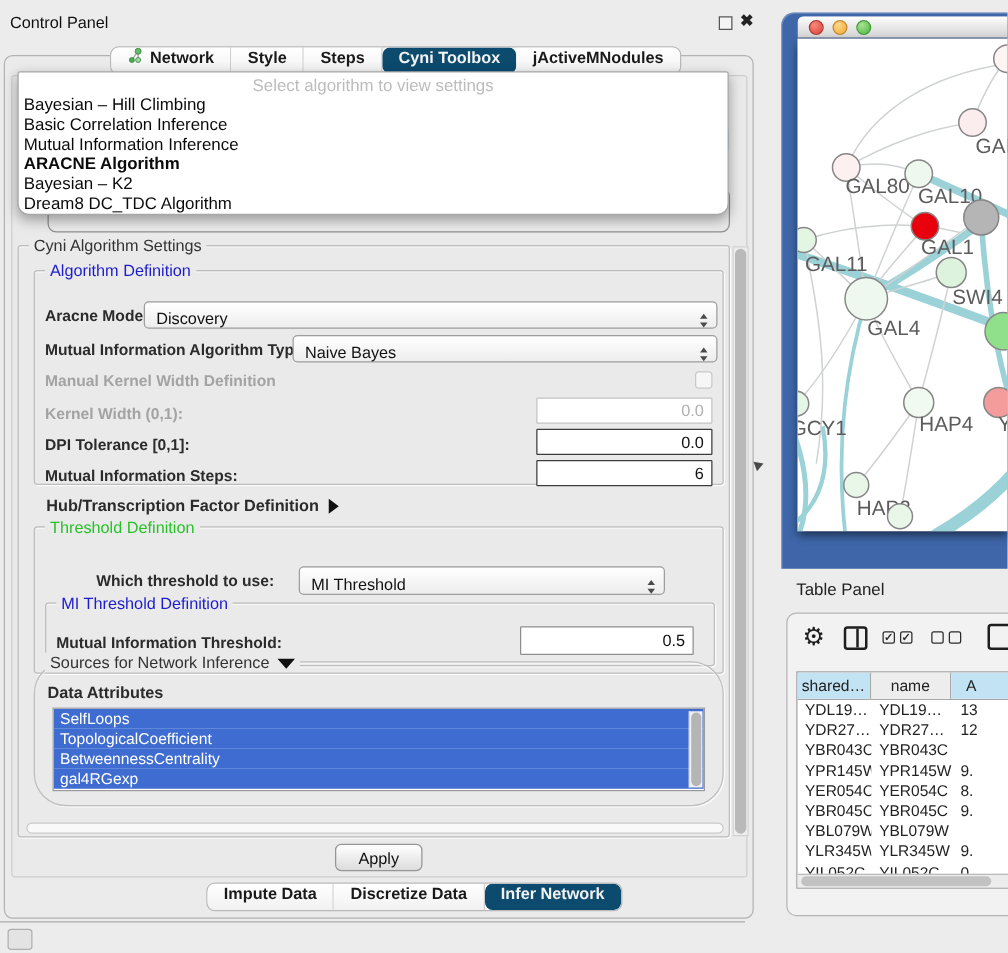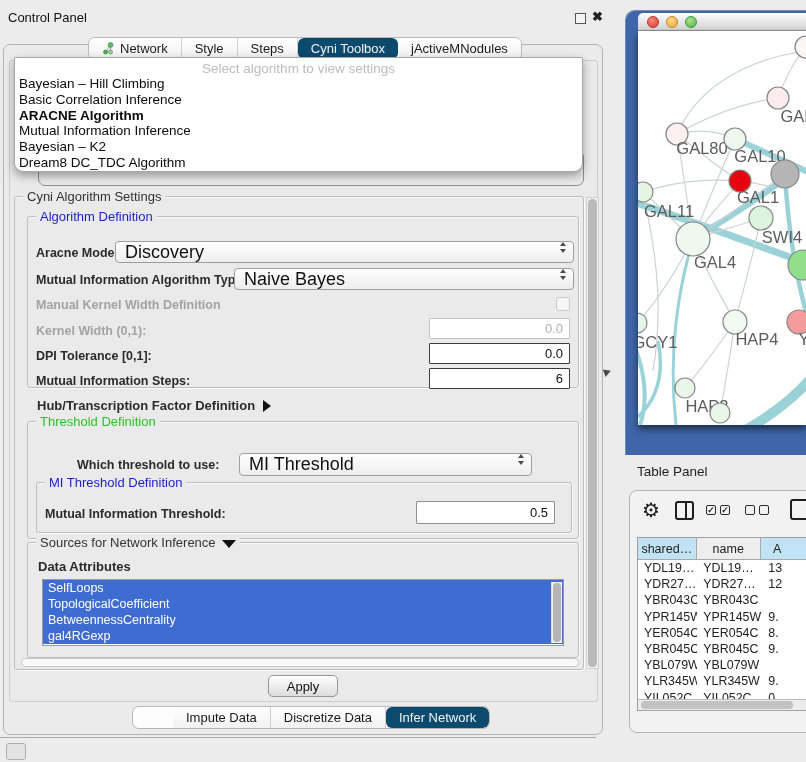--- a/index.html
+++ b/index.html
@@ -11,26 +11,26 @@
   .cp-title { left:8px; top:10px; font-size:13px; color:#111; }
   .cp-float { left:575px; top:13px; width:11px; height:11px; border:1.5px solid #555; background:#f4f4f4; }
   .cp-close { left:592px; top:9px; font-size:13px; font-weight:bold; color:#222; }
   .cp-outer { left:3px; top:44px; width:600px; height:691px; border:1px solid #b3b3b3;
     border-radius:7px; background:#ebebeb; }
   .cp-inner { left:9px; top:60px; width:589px; height:642px; border:1px solid #cecece; border-radius:3px; background:#eaeaea; }
 
   
   .tabbar { display:flex; align-items:stretch; background:#fdfdfd; border:1px solid #b9b9b9;
     border-radius:7px; height:23px; z-index:4; overflow:hidden; }
-  .tab { display:flex; align-items:center; gap:5px; padding:0 13px; font-size:13px; color:#1a1a1a;
-    border-right:1px solid #cfcfcf; background:linear-gradient(#ffffff,#f1f1f1); white-space:nowrap; }
+  .tab { display:flex; gap:5px; padding:0 13px; font-size:13px; color:#1a1a1a;
+    border-right:1px solid #cfcfcf; background:linear-gradient(#ffffff,#f1f1f1); white-space:nowrap;font-weight:bold; }
   .tab:last-child { border-right:none; }
   .tab.sel { background:#0c4a6e; color:#f2f2f2; border-radius:6px; border-right:none; }
   .topbar { left:88px; top:37px; }
-  .botbar { left:132px; top:706px;padding-left:40px; }
+  .botbar { left:165px; top:706px; }
 
   
   .dd { left:14px; top:57px; width:569px; height:115px; background:#fff; border:1px solid #a8a8a8;
     border-radius:2px 2px 9px 9px; box-shadow:0 4px 10px rgba(0,0,0,.35); z-index:30; }
   .dd-ph { text-align:center; font-size:13.5px; color:#bcbcbc; padding-top:3px; }
   .dd-item { font-size:13.5px; color:#0b0b0b; line-height:15.8px; padding-left:4px; }
   .dd-item.bold { font-weight:bold; }
 
   
   .ghost-combo { left:38px; top:150px; width:546px; height:36px; border:1.5px solid #8f8f8f; border-radius:7px; z-index:2; }
@@ -38,22 +38,22 @@
 
   
   .grp { border:1px solid #bdbdbd; border-radius:3px; box-shadow:inset 0 1px 0 rgba(255,255,255,.7), 1px 1px 0 rgba(255,255,255,.8); }
   .grp-title { position:absolute; top:-8px; left:8px; background:#eaeaea; padding:0 4px; font-size:13px; color:#333; white-space:nowrap; }
   .t-blue { color:#1c1ccd; }
   .t-green { color:#28c228; }
 
   .lbl { font-size:12.5px; font-weight:bold; color:#2b2b2b; white-space:nowrap; }
   .lbl.dis { color:#a3a3a3; }
 
-  .combo { display:flex; align-items:flex-start; background:linear-gradient(#ffffff,#ededed);
-    border:1px solid #9e9e9e; border-radius:4px; font-size:18px; color:#111; }
+  .combo { display:flex; align-items:flex-end; background:linear-gradient(#ffffff,#ededed);
+    border:1px solid #9e9e9e; border-radius:4px; font-size:13px; color:#111; }
   .combo .val { flex:1; padding-left:9px; }
   .stepper { display:flex; flex-direction:column; gap:3px; margin-right:7px; align-items:center; }
   .tri-u { width:0; height:0; border-left:3.5px solid transparent; border-right:3.5px solid transparent; border-bottom:4.5px solid #4a4a4a; }
   .tri-d { width:0; height:0; border-left:3.5px solid transparent; border-right:3.5px solid transparent; border-top:4.5px solid #4a4a4a; }
 
   .inp { background:#fff; border:1.5px solid #3c3c3c; border-radius:1px; font-size:13px; color:#111;
     text-align:right; padding-right:6px; display:flex; align-items:center; justify-content:flex-end; }
   .inp.dis { border:1px solid #c4c4c4; color:#b0b0b0; }
 
   .chk { width:14px; height:14px; border:1px solid #c9c9c9; border-radius:3px; background:#f6f6f6; }
@@ -143,22 +143,22 @@
     </div>
 </div>
 
 <div class="abs focus-ring"></div>
 <div class="abs ghost-combo"></div>
 
 <div class="abs dd">
   <div class="dd-ph">Select algorithm to view settings</div>
   <div class="dd-item">Bayesian – Hill Climbing</div>
   <div class="dd-item">Basic Correlation Inference</div>
+  <div class="dd-item">Mutual Information Inference</div>
   <div class="dd-item bold">ARACNE Algorithm</div>
-  <div class="dd-item">Mutual Information Inference</div>
   <div class="dd-item">Bayesian – K2</div>
   <div class="dd-item">Dream8 DC_TDC Algorithm</div>
 </div>
 
 <div class="abs grp" style="left:14px; top:196px; width:570px; height:474px; z-index:3;">
   <div class="grp-title">Cyni Algorithm Settings</div>
 
   <div class="grp" style="position:absolute; left:12px; top:19px; width:552px; height:172px;">
     <div class="grp-title t-blue">Algorithm Definition</div>
 
@@ -209,21 +209,21 @@
         </span>
     </div>
 
     <div class="grp" style="position:absolute; left:8px; top:60px; width:536px; height:51px;">
       <div class="grp-title t-blue">MI Threshold Definition</div>
       <div class="abs lbl" style="left:8px; top:24px;">Mutual Information Threshold:</div>
       <div class="abs inp" style="left:379px; top:18px; width:139px; height:23px; border-width:1px; border-color:#8f8f8f;padding-left:37px;">0.5</div>
     </div>
   </div>
 
-  <div class="grp" style="position:absolute; left:12px; top:345px; width:552px; height:116px;">
+  <div class="grp" style="position:absolute; left:12px; top:332px; width:552px; height:116px;border-radius:26px;">
     <div class="grp-title"><span>Sources for Network Inference</span><span class="tri-down"></span></div>
     <div class="abs lbl" style="left:10px; top:16px; font-size:13px;">Data Attributes</div>
     <div class="abs listbox" style="left:14px; top:36px; width:522px; height:67px;">
       <div class="li-sel">SelfLoops</div>
       <div class="li-sel">TopologicalCoefficient</div>
       <div class="li-sel">BetweennessCentrality</div>
       <div class="li-sel">gal4RGexp</div>
       <div class="vscroll">
           <div class="thumb"></div>
         </div>

